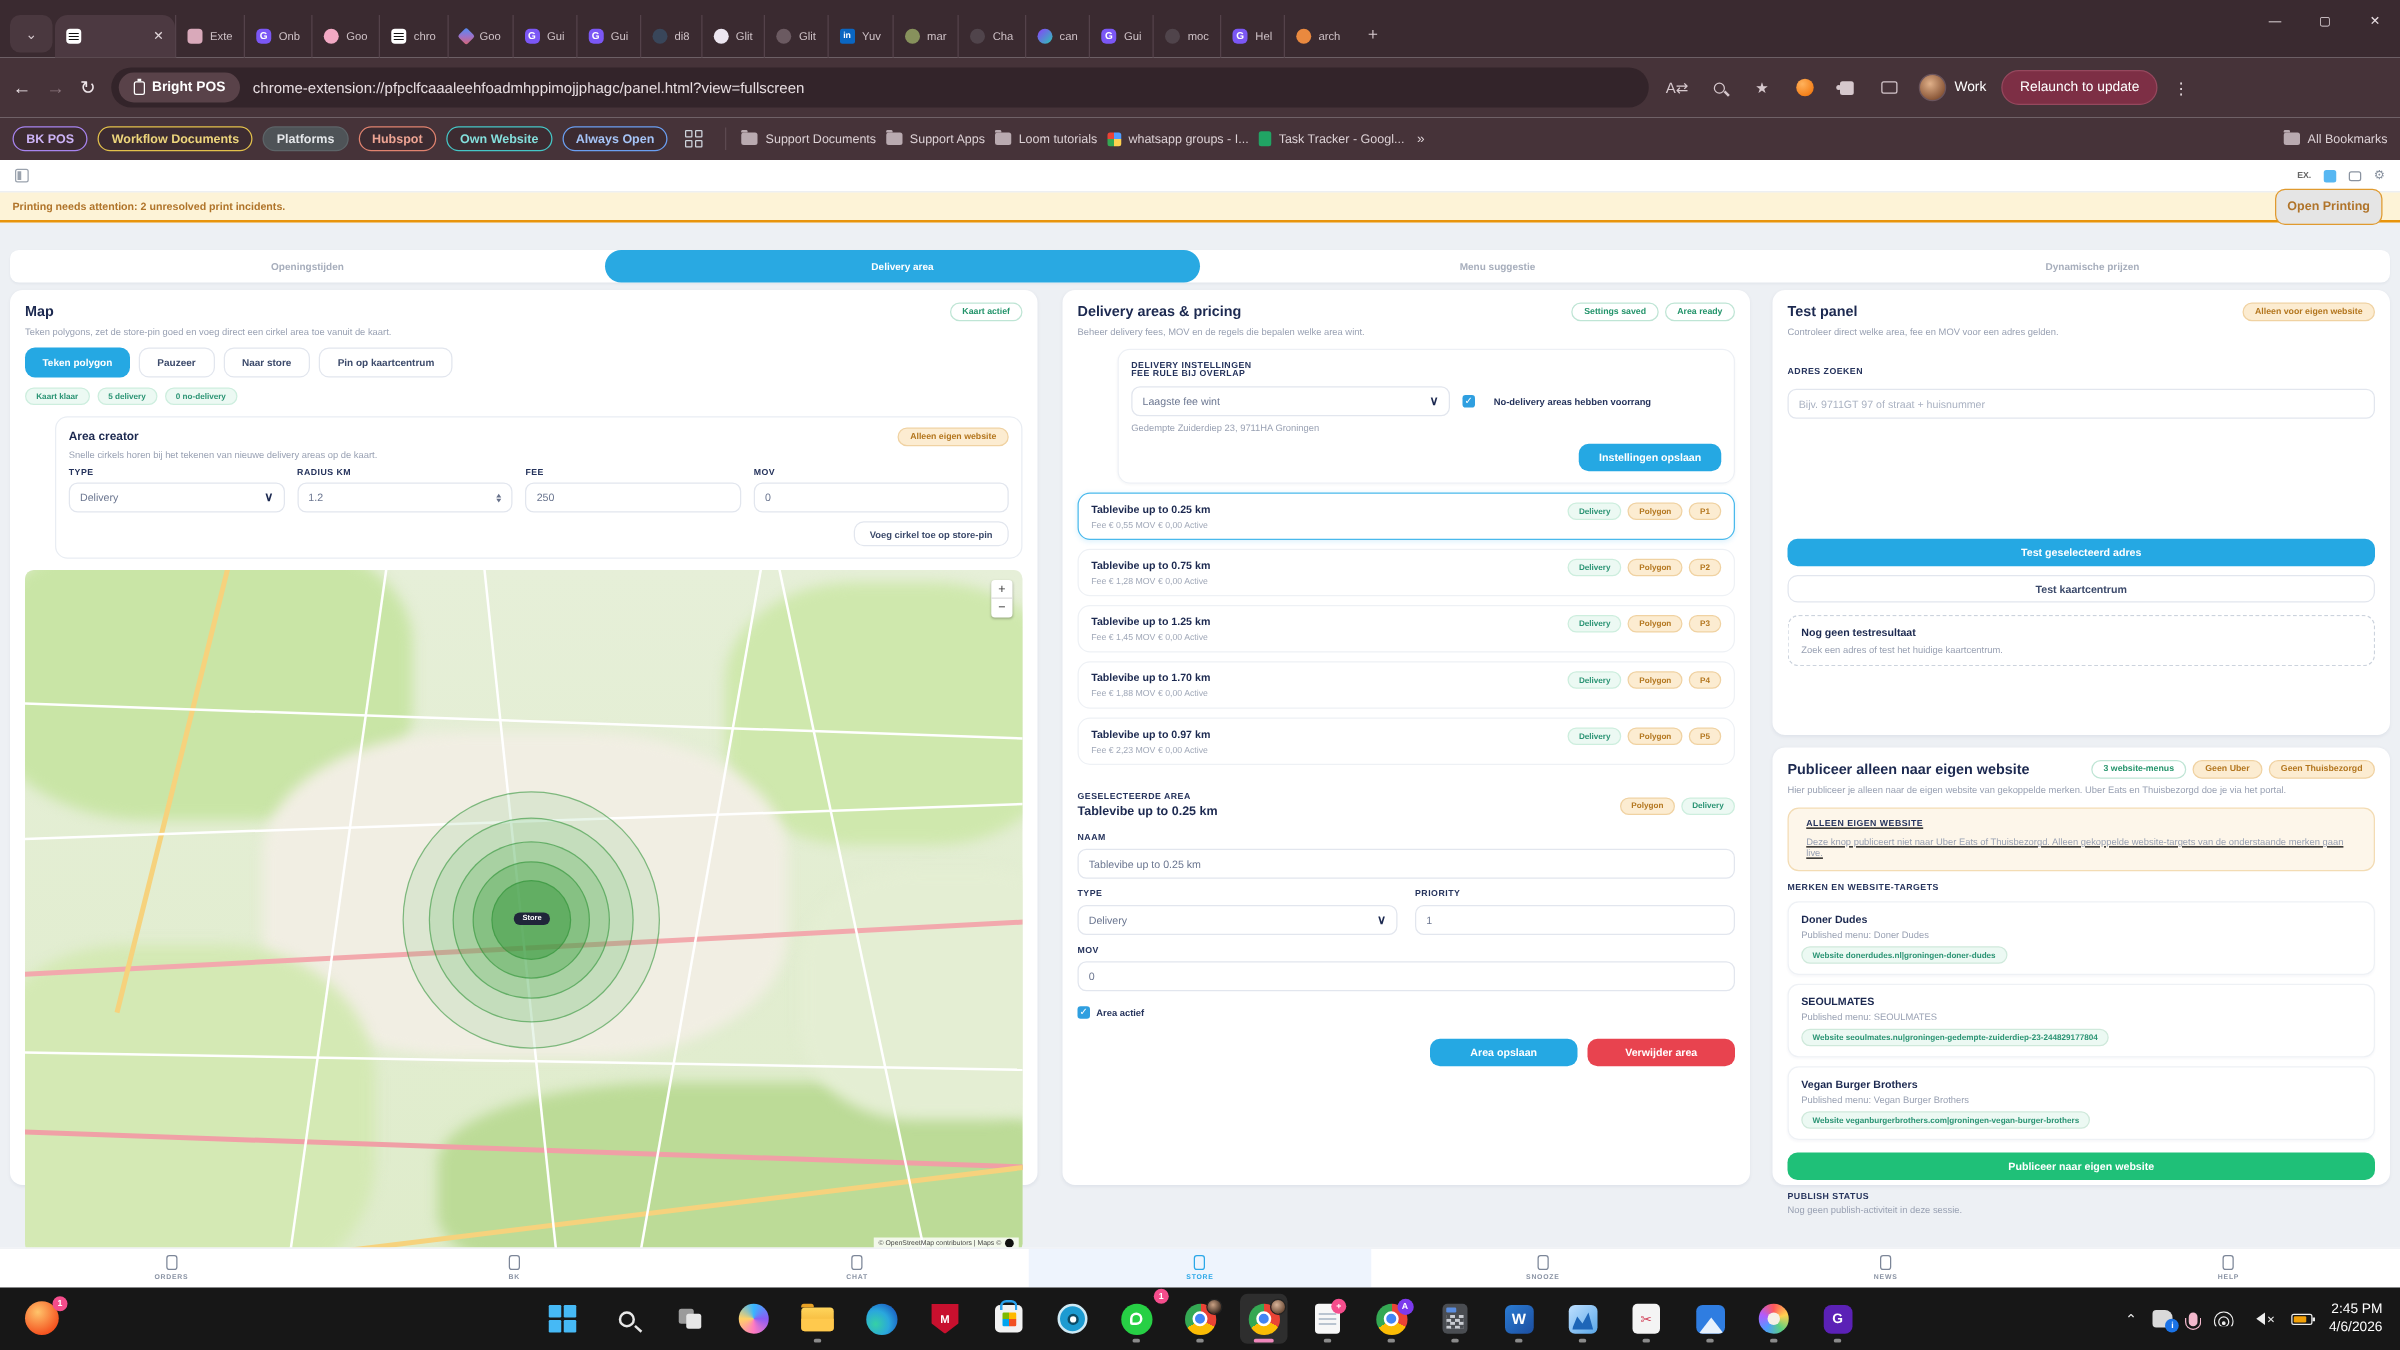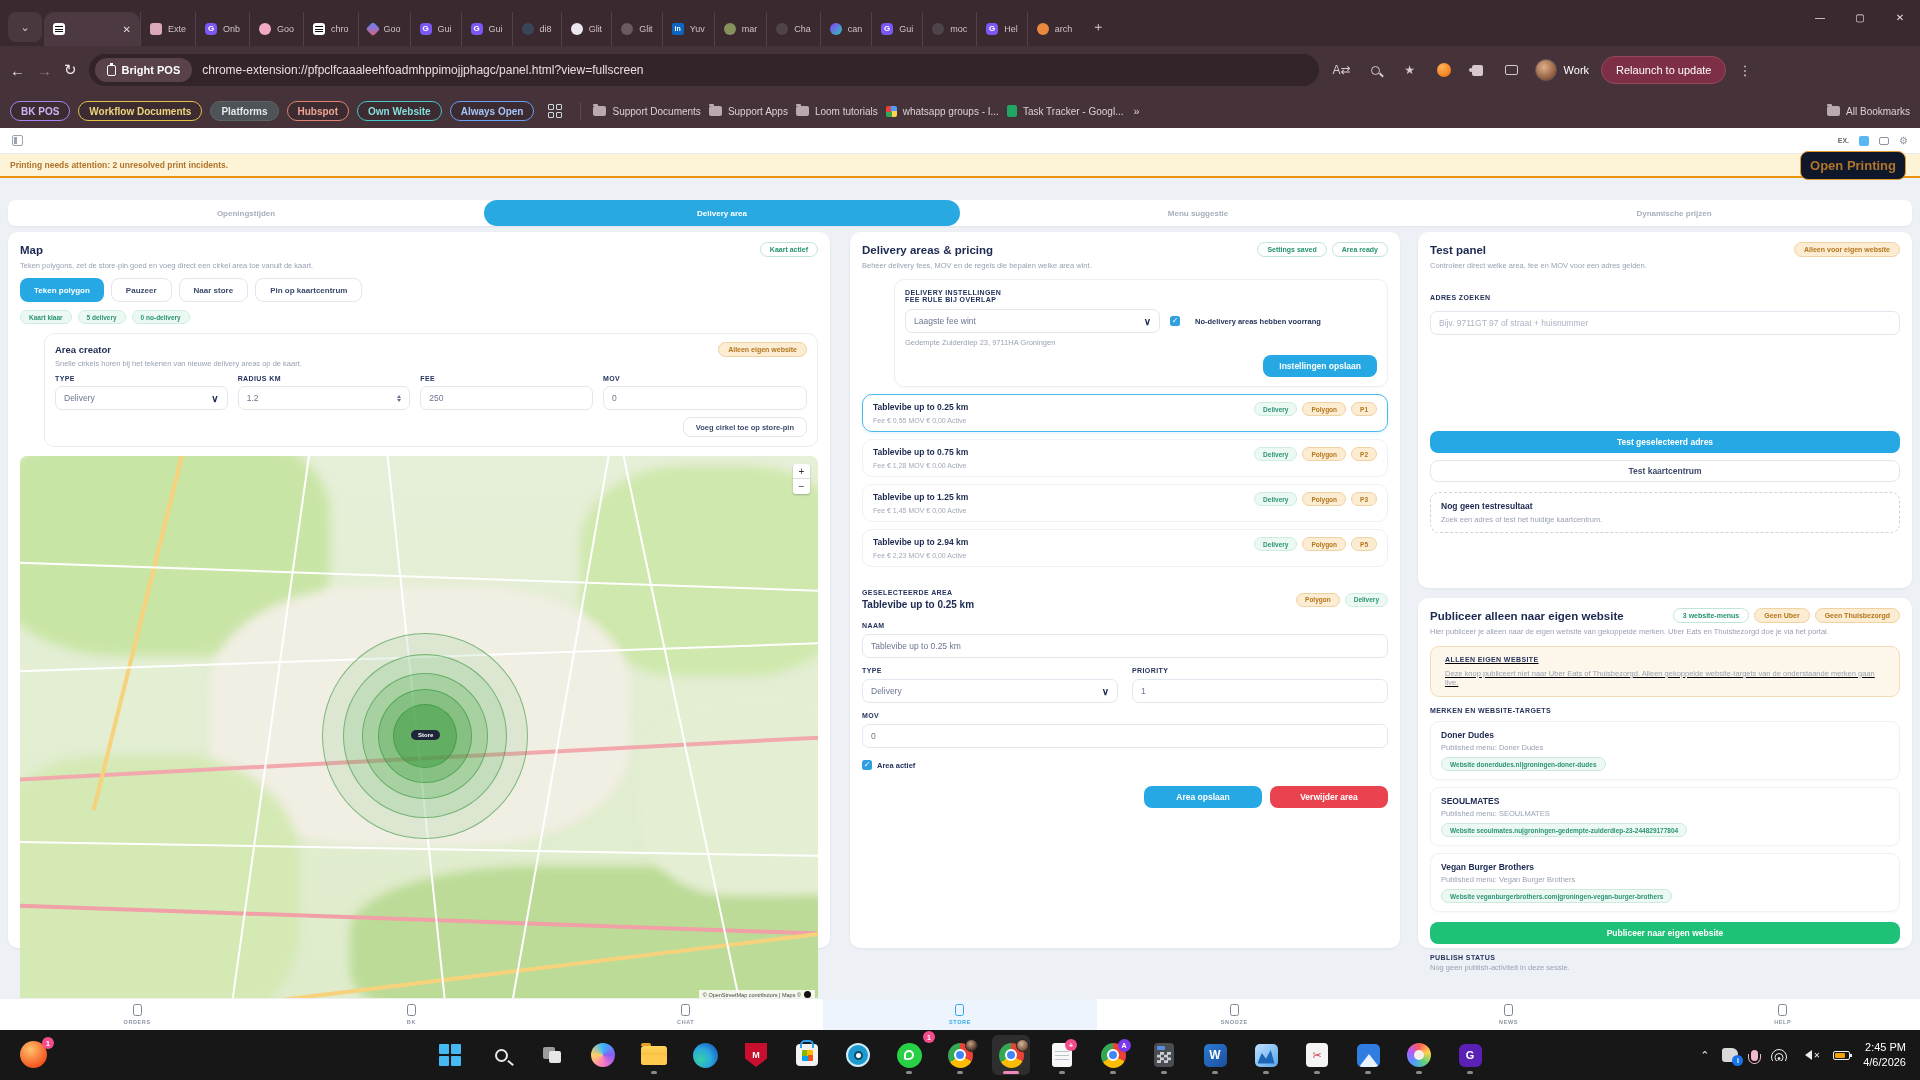--- a/index.html
+++ b/index.html
@@ -78,21 +78,21 @@
   .sidebar-toggle { width:11px; height:11px; border:1.5px solid #9aa2ad; border-radius:2px; position:relative; }
   .sidebar-toggle::after { content:""; position:absolute; left:1px; top:1px; width:3px; height:7px; background:#9aa2ad; }
   #extbar-right { margin-left:auto; display:flex; align-items:center; gap:10px; }
   #extbar-right .txt { font-size:7px; font-weight:bold; color:#666; }
   .sq-blue { width:10px; height:10px; border-radius:2px; background:#57b7f2; }
   .bubble-ico { width:10px; height:8px; border:1.3px solid #8a93a0; border-radius:2px; }
   .gear-ico { color:#8a93a0; font-size:10px; line-height:10px; }
 
   #alertbar { position:absolute; left:0; top:154px; width:1920px; height:24px; background:#fdf3d7; border-bottom:2.5px solid #e8940c; display:flex; align-items:center; padding:0 10px; }
   #alert-msg { font-size:8.5px; font-weight:bold; color:#b0742a; }
-  #alert-btn { margin-left:auto; margin-right:4px; height:29px; border:1px solid #e09a2f; color:#b0742a; border-radius:8px; font-size:13px; font-weight:bold; display:flex; align-items:center; padding:0 9px; background:#0f172a; }
+  #alert-btn { margin-left:auto; margin-right:4px; height:29px; border:1px solid #e09a2f; color:#b0742a; border-radius:8px; font-size:10px; font-weight:bold; display:flex; align-items:center; padding:0 9px; background:#e5e5e5; }
 
   #navtabs { position:absolute; left:8px; top:200px; width:1904px; height:26px; background:#fff; border-radius:7px; box-shadow:0 1px 2px rgba(25,39,80,.05); display:flex; }
   .navtab { flex:1; display:flex; align-items:center; justify-content:center; font-size:8px; font-weight:bold; color:#a7aebc; }
   .navtab.active { background:#29a9e2; color:#fff; border-radius:13px; }
 
   .card { position:absolute; background:#fff; border-radius:10px; box-shadow:0 1px 3px rgba(25,39,80,.06); }
   .h1 { font-size:11.5px; font-weight:bold; color:#1c2950; }
   .sub { font-size:7.5px; color:#99a1b3; margin-top:4px; }
   .lbl { font-size:7px; font-weight:bold; color:#25335c; letter-spacing:.4px; }
   .pill-green { border:1px solid #bfe5d5; color:#24946b; background:#fff; border-radius:999px; font-size:7px; font-weight:bold; padding:3px 9px; white-space:nowrap; }
@@ -562,21 +562,32 @@
           <div class="area-meta">Fee € 1,45  MOV € 0,00  Active</div>
         </div>
       <div class="area-tags">
         <span class="tag-teal">Delivery</span>
         <span class="tag-tan">Polygon</span>
         <span class="tag-tan">P3</span>
       </div>
     </div>
     <div class="area-item">
       <div>
-          <div class="area-name">Tablevibe up to 2.94 km</div>
+          <div class="area-name">Tablevibe up to 1.70 km</div>
+          <div class="area-meta">Fee € 1,88  MOV € 0,00  Active</div>
+        </div>
+      <div class="area-tags">
+        <span class="tag-teal">Delivery</span>
+        <span class="tag-tan">Polygon</span>
+        <span class="tag-tan">P4</span>
+      </div>
+    </div>
+    <div class="area-item">
+      <div>
+          <div class="area-name">Tablevibe up to 0.97 km</div>
           <div class="area-meta">Fee € 2,23  MOV € 0,00  Active</div>
         </div>
       <div class="area-tags">
         <span class="tag-teal">Delivery</span>
         <span class="tag-tan">Polygon</span>
         <span class="tag-tan">P5</span>
       </div>
     </div>
 
     <div style="margin-top:22px">

